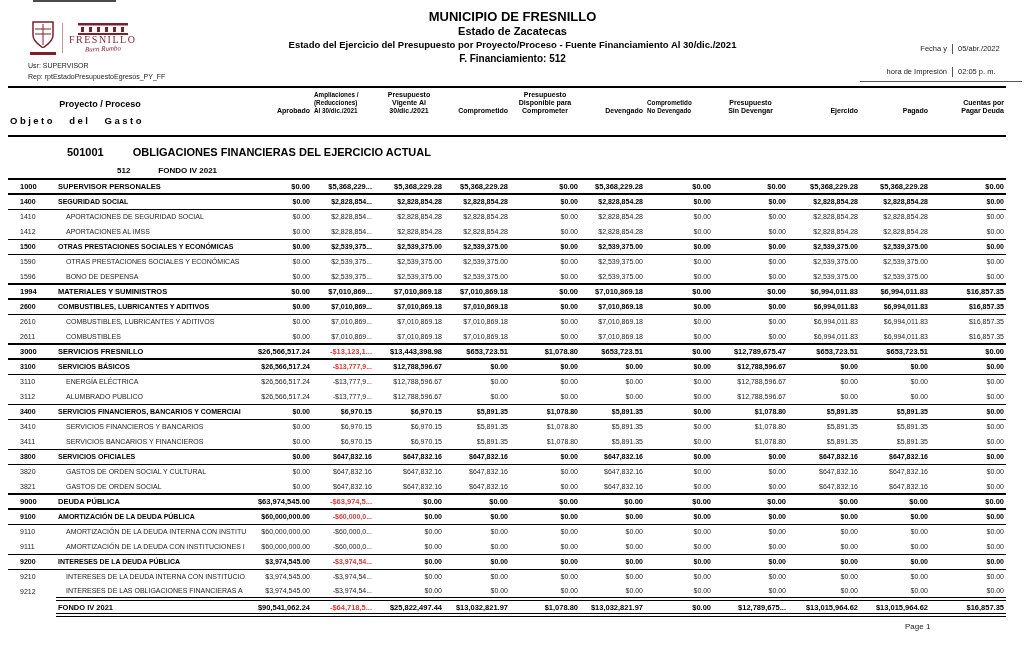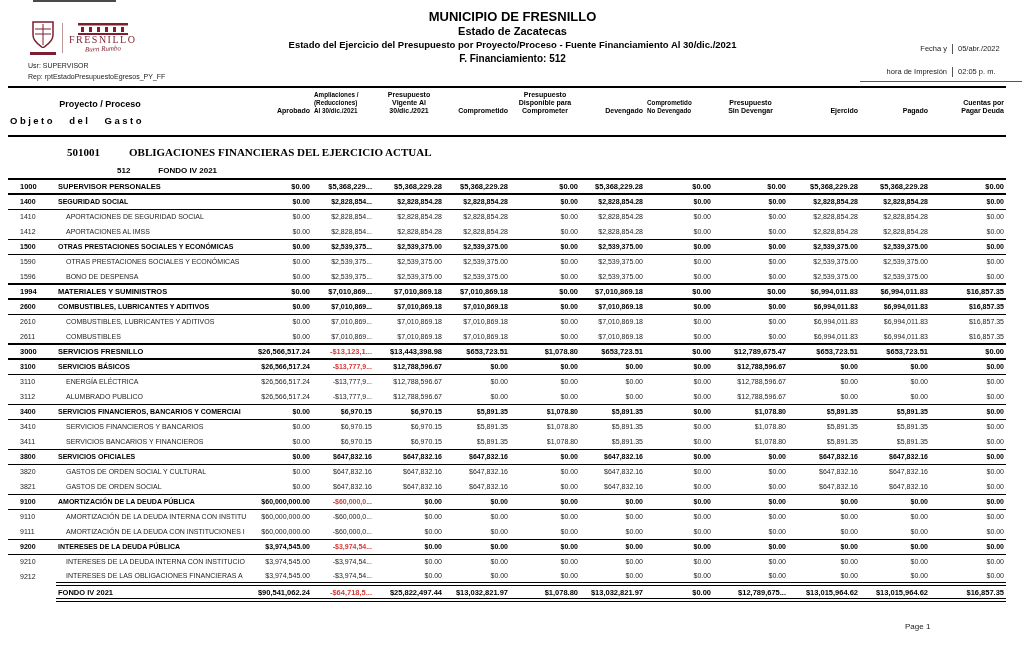--- a/index.html
+++ b/index.html
@@ -46,21 +46,21 @@
   td.num { text-align:right; }
   td.code { padding-left:12px; }
   tr.datarow { height:15px; }
   tr.lvl1 td { border-top:2px solid #000; border-bottom:2px solid #000; font-weight:bold; font-size:7.5px; }
   tr.lvl2 td { border-top:1px solid #000; border-bottom:1px solid #000; font-weight:bold; }
   tr.lvl3 td { color:#222; }
   tr.lvl3 td.name { padding-left:10px; }
   tr.lvl1 td.name, tr.lvl2 td.name { padding-left:2px; }
   td.neg { color:#d43a36; }
   tr.section-row { height:26px; }
-  tr.section-row td { vertical-align:middle; padding-top:6px;font-family:Liberation Serif, serif; }
+  tr.section-row td { vertical-align:middle; padding-top:6px; }
   .sec-code { font-size:11px; font-weight:bold; padding-left:9px; }
   .sec-title { font-size:11px; font-weight:bold; margin-left:29px; }
   tr.fund-row { height:17px; }
   .fund-code { font-size:8px; font-weight:bold; padding-left:59px; }
   .fund-name { font-size:8px; font-weight:bold; margin-left:28px; }
   tr.total td { border-top:4px double #000; border-bottom:4px double #000; font-weight:bold; font-size:7.5px; height:16px; }
   tr.total td.nb { border:none; }
 
   .pagenum { position:absolute; left:905px; top:622px; font-size:8px; color:#222; }
 </style>
@@ -475,20 +475,35 @@
           <td class="num">$647,832.16</td>
           <td class="num">$647,832.16</td>
           <td class="num">$0.00</td>
           <td class="num">$647,832.16</td>
           <td class="num">$0.00</td>
           <td class="num">$0.00</td>
           <td class="num">$647,832.16</td>
           <td class="num">$647,832.16</td>
           <td class="num">$0.00</td>
         </tr>
+        <tr class="datarow lvl1">
+          <td class="code">9000</td>
+          <td class="name">DEUDA PÚBLICA</td>
+          <td class="num">$63,974,545.00</td>
+          <td class="num neg">-$63,974,5...</td>
+          <td class="num">$0.00</td>
+          <td class="num">$0.00</td>
+          <td class="num">$0.00</td>
+          <td class="num">$0.00</td>
+          <td class="num">$0.00</td>
+          <td class="num">$0.00</td>
+          <td class="num">$0.00</td>
+          <td class="num">$0.00</td>
+          <td class="num">$0.00</td>
+        </tr>
         <tr class="datarow lvl2">
           <td class="code">9100</td>
           <td class="name">AMORTIZACIÓN DE LA DEUDA PÚBLICA</td>
           <td class="num">$60,000,000.00</td>
           <td class="num neg">-$60,000,0...</td>
           <td class="num">$0.00</td>
           <td class="num">$0.00</td>
           <td class="num">$0.00</td>
           <td class="num">$0.00</td>
           <td class="num">$0.00</td>

